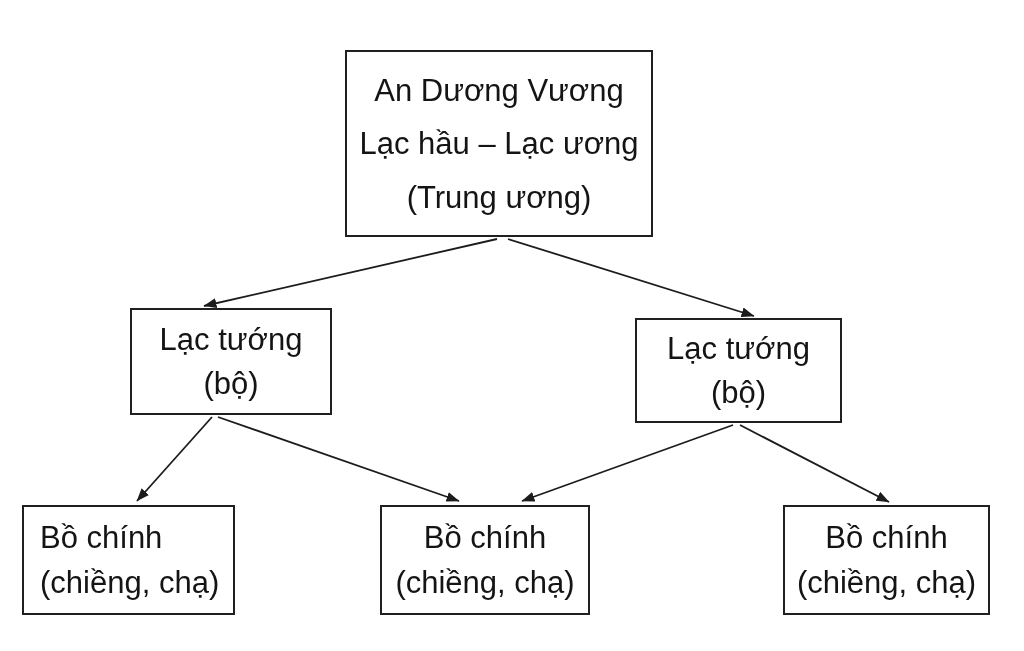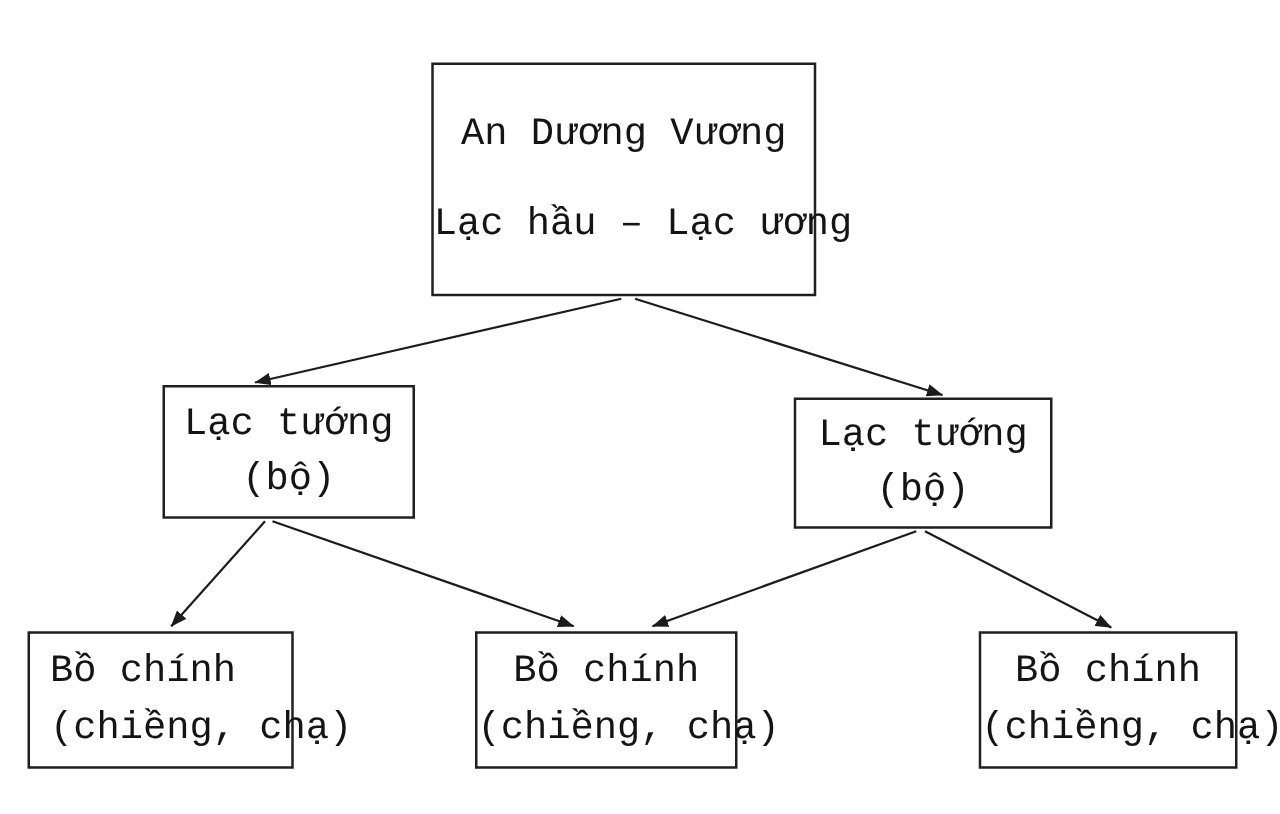--- a/index.html
+++ b/index.html
@@ -6,21 +6,21 @@
     margin: 0;
     padding: 0;
     background: #ffffff;
   }
   .canvas {
     position: relative;
     width: 1024px;
     height: 651px;
     background: #ffffff;
     overflow: hidden;
-    font-family: Liberation Mono, monospace;
+    font-family: Liberation Sans, sans-serif;
     color: #141414;
   }
   .edges {
     position: absolute;
     left: 0;
     top: 0;
     width: 1024px;
     height: 651px;
     pointer-events: none;
   }
@@ -68,20 +68,21 @@
     <line class="edge" x1="508" y1="239" x2="754" y2="316" marker-end="url(#arrowhead)"></line>
     <line class="edge" x1="212" y1="417" x2="137" y2="501" marker-end="url(#arrowhead)"></line>
     <line class="edge" x1="218" y1="417" x2="459" y2="501" marker-end="url(#arrowhead)"></line>
     <line class="edge" x1="733" y1="425" x2="522" y2="501" marker-end="url(#arrowhead)"></line>
     <line class="edge" x1="740" y1="425" x2="889" y2="502" marker-end="url(#arrowhead)"></line>
   </svg>
 
   <div class="node node-central">
     <span class="line">An Dương Vương</span>
     <span class="line">Lạc hầu – Lạc ương</span>
+    <span class="line">(Trung ương)</span>
   </div>
 
   <div class="node node-bo-left">
     <span class="line">Lạc tướng</span>
     <span class="line">(bộ)</span>
   </div>
 
   <div class="node node-bo-right">
     <span class="line">Lạc tướng</span>
     <span class="line">(bộ)</span>

